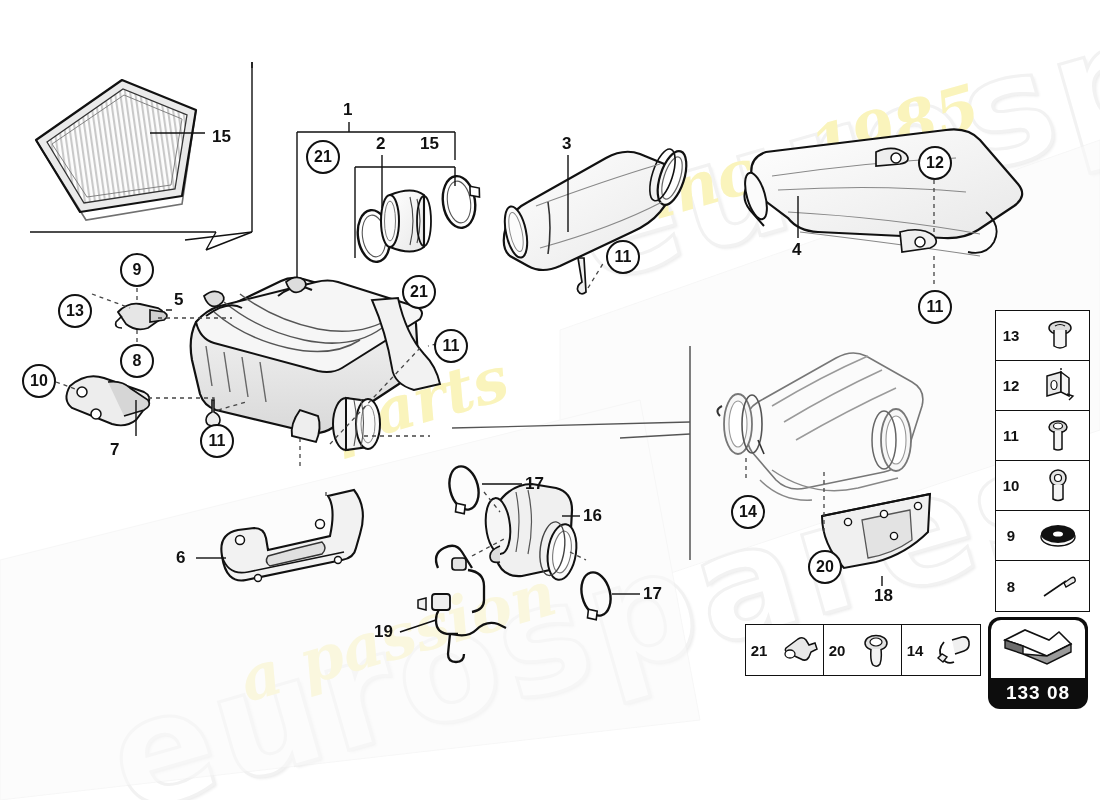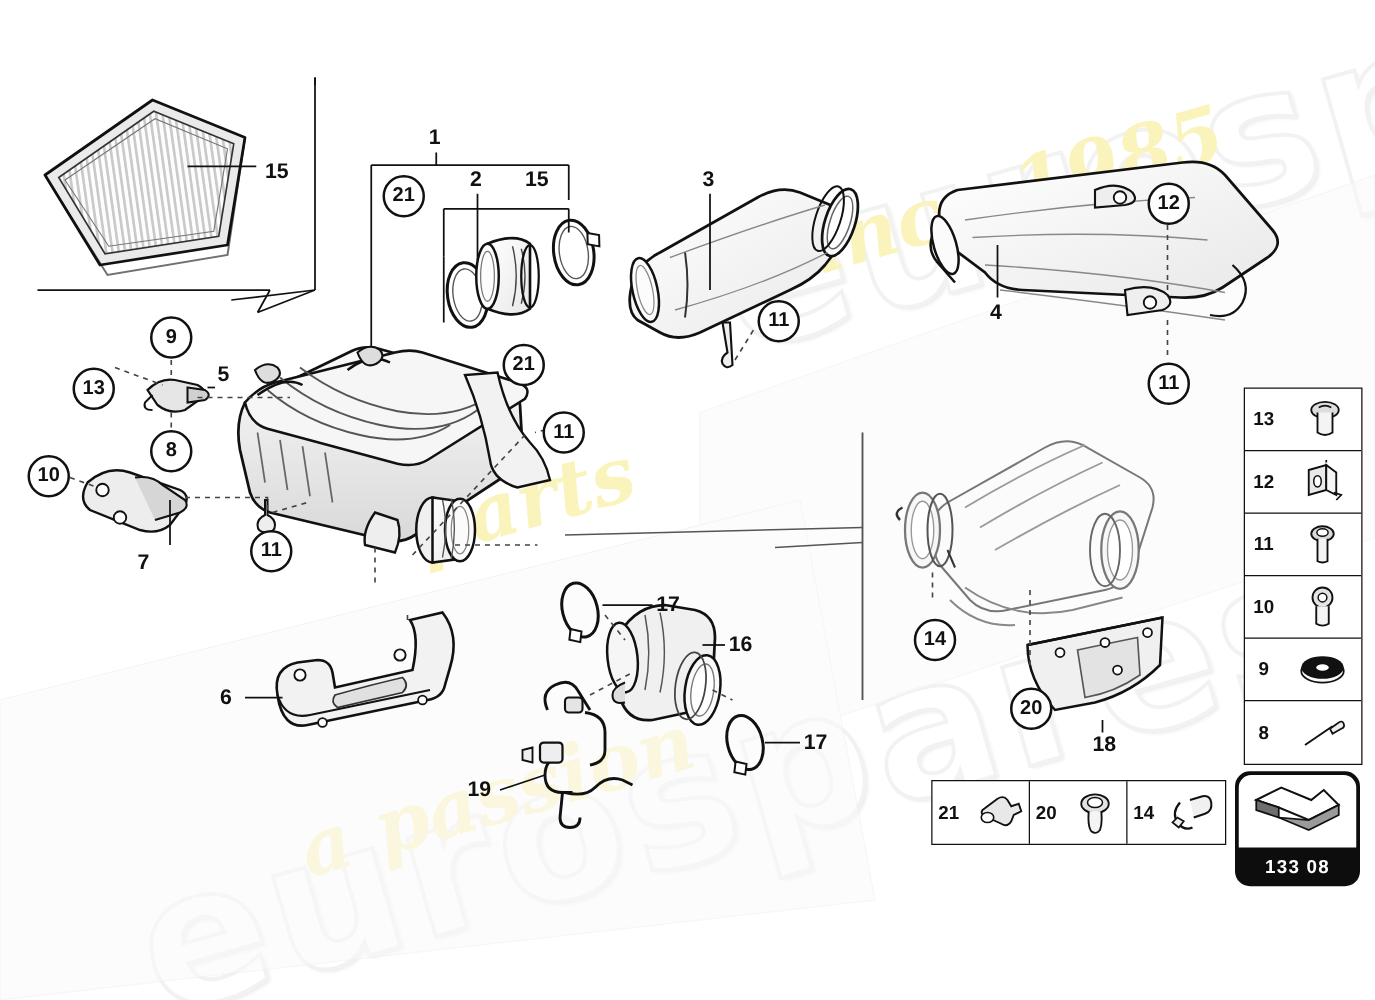--- a/index.html
+++ b/index.html
@@ -137,21 +137,21 @@
   }
   .badge .top{
     height:58px;background:#fff;
     margin:3px 3px 0 3px;
     border-radius:10px 10px 0 0;
     display:flex;align-items:center;justify-content:center;
   }
   .badge .code{
     height:30px;
     display:flex;align-items:center;justify-content:center;
-    color:#fff;font-weight:700;font-size:15px;letter-spacing:1px;
+    color:#fff;font-weight:700;font-size:19px;letter-spacing:1px;
     font-family:"Liberation Sans", sans-serif;
   }
 </style>
 </head>
 <body>
 
 <div id="stage">
 
   <div class="wm-layer">
     <div class="wm-word w1">eurospares</div>

